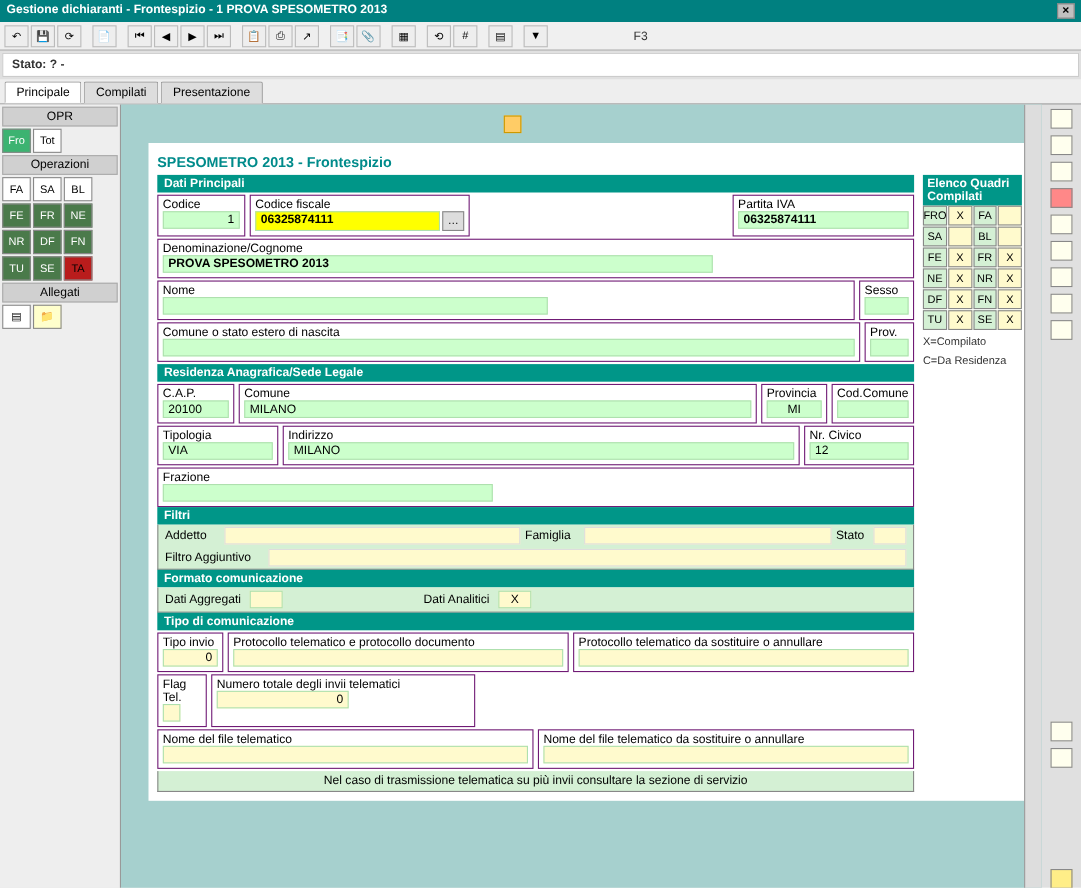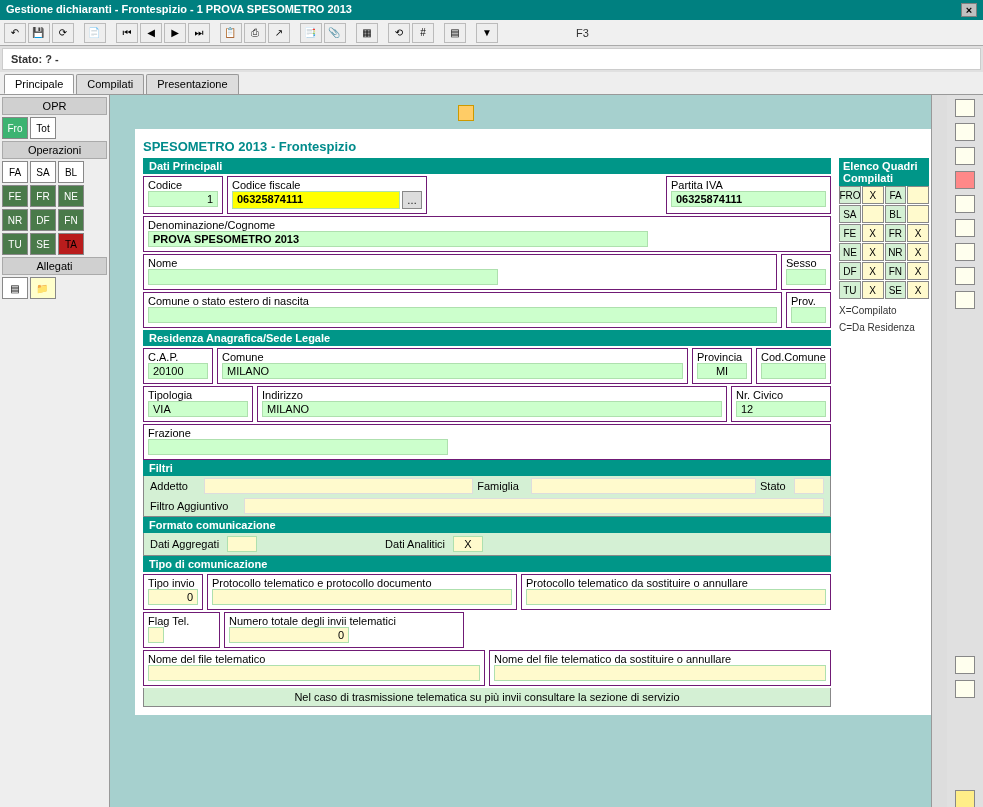--- a/index.html
+++ b/index.html
@@ -255,21 +255,21 @@
             <div class="fieldbox" style="flex:1">
               <div class="lbl">Protocollo telematico e protocollo documento</div>
               <div class="val cream"></div>
             </div>
             <div class="fieldbox" style="flex:1">
               <div class="lbl">Protocollo telematico da sostituire o annullare</div>
               <div class="val cream"></div>
             </div>
           </div>
           <div class="row">
-            <div class="fieldbox" style="width:77px">
+            <div class="fieldbox" style="width:45px">
               <div class="lbl">Flag Tel.</div>
               <div class="val cream" style="width:16px"></div>
             </div>
             <div class="fieldbox" style="width:240px">
               <div class="lbl">Numero totale degli invii telematici</div>
               <div class="val cream right" style="width:120px">0</div>
             </div>
           </div>
           <div class="row">
             <div class="fieldbox" style="flex:1">

